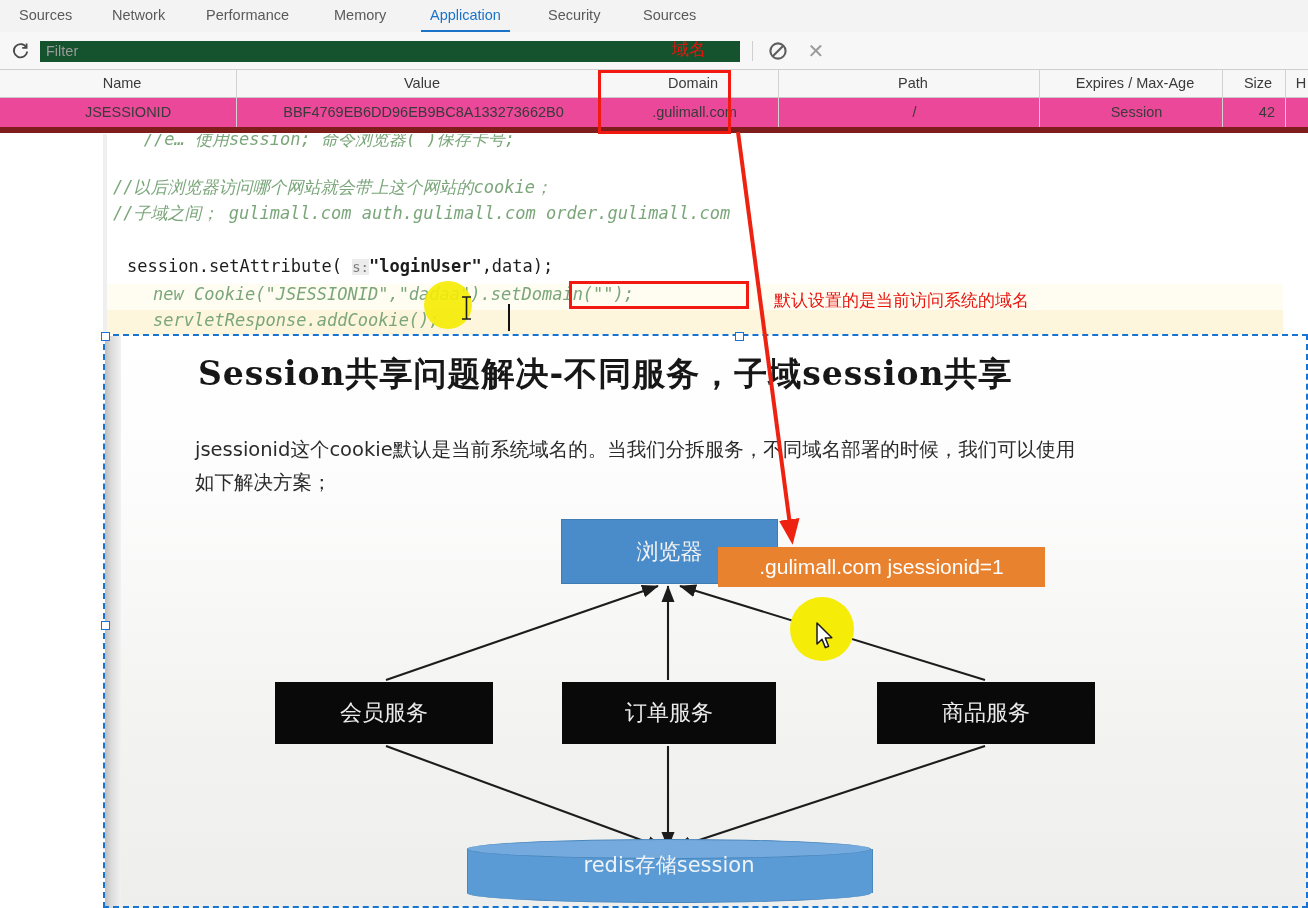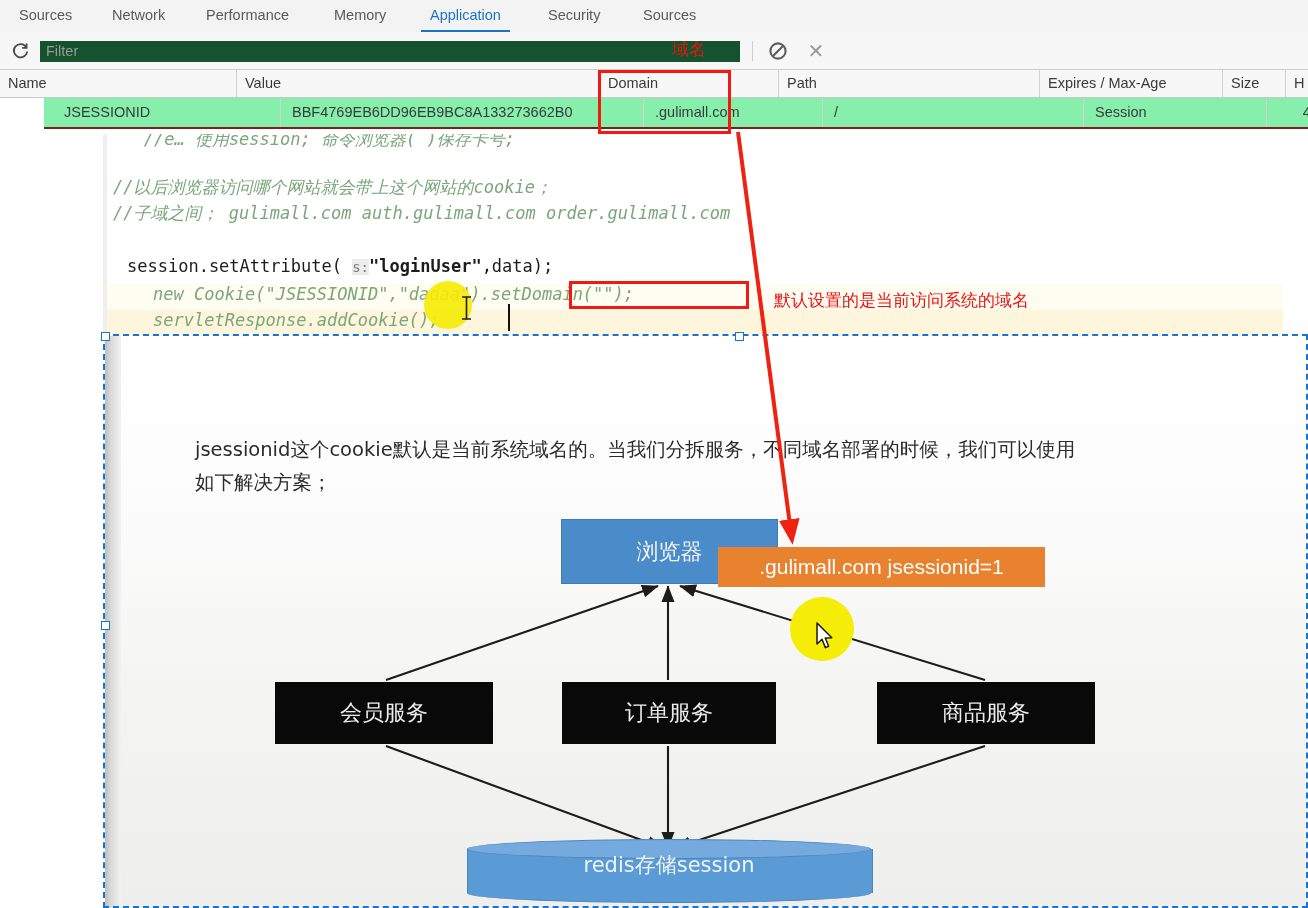--- a/index.html
+++ b/index.html
@@ -28,23 +28,23 @@
   .clear-ico{position:absolute;left:768px;top:41px;width:20px;height:20px;}
   .close-ico{position:absolute;left:806px;top:40px;width:20px;height:22px;
              font-size:20px;color:#9a9a9a;text-align:center;line-height:22px;}
 
   .annot-domain{position:absolute;left:672px;top:38px;font-size:17px;color:#e8150f;
                 font-family:Liberation Sans, sans-serif;white-space:nowrap;}
 
   
   .ctable{position:absolute;left:0;top:70px;width:1308px;}
   .chead{position:relative;height:27px;background:#f7f7f7;border-bottom:1px solid #c8c8c8;}
-  .crow{position:relative;height:29px;background:#86efac;border-bottom:2px solid #7f1d1d;margin-left:44px;}
+  .crow{position:relative;height:29px;background:#ec4899;border-bottom:6px solid #7f1d1d;}
   .cell{position:absolute;top:0;bottom:0;font-size:14.5px;color:#3a3a3a;
-        line-height:27px;padding-left:8px;box-sizing:border-box;white-space:nowrap;overflow:hidden;}
+        line-height:27px;padding-left:8px;box-sizing:border-box;white-space:nowrap;overflow:hidden;text-align:center;}
   .crow .cell{line-height:29px;}
   .colsep{position:absolute;top:0;bottom:0;width:1px;background:#d2d2d2;}
   .cell.num{text-align:right;padding-right:10px;padding-left:0;}
 
   
   .red-box{position:absolute;border:3px solid #f21a10;box-sizing:border-box;pointer-events:none;}
 
   
   .code{position:absolute;left:103px;top:134px;width:1180px;height:200px;
         background:#ffffff;overflow:hidden;
@@ -201,20 +201,21 @@
     <path d="M1 1 H10 M5.5 1 V23 M1 23 H10" stroke="#1b1b1b" stroke-width="1.6" fill="none"></path>
   </svg>
   <div class="caret" style="left:508px;top:304px;height:27px;"></div>
 
   <div class="redbox2"></div>
   <div class="annot2">默认设置的是当前访问系统的域名</div>
 
   <div class="slide">
     <div class="slide-leftedge"></div>
 
+    <div class="slide-title">Session共享问题解决-不同服务，子域session共享</div>
     <div class="slide-body">
       <div>jsessionid这个cookie默认是当前系统域名的。当我们分拆服务，不同域名部署的时候，我们可以使用</div>
       <div>如下解决方案；</div>
     </div>
 
     <svg class="ov" style="left:0;top:0;width:1203px;height:572px;" viewBox="0 0 1203 572">
       <defs>
         <marker id="ah" markerWidth="9" markerHeight="9" refX="7.6" refY="3.1" orient="auto">
           <path d="M0,0 L8,3.1 L0,6.2 z" fill="#1c1c1c"></path>
         </marker>

